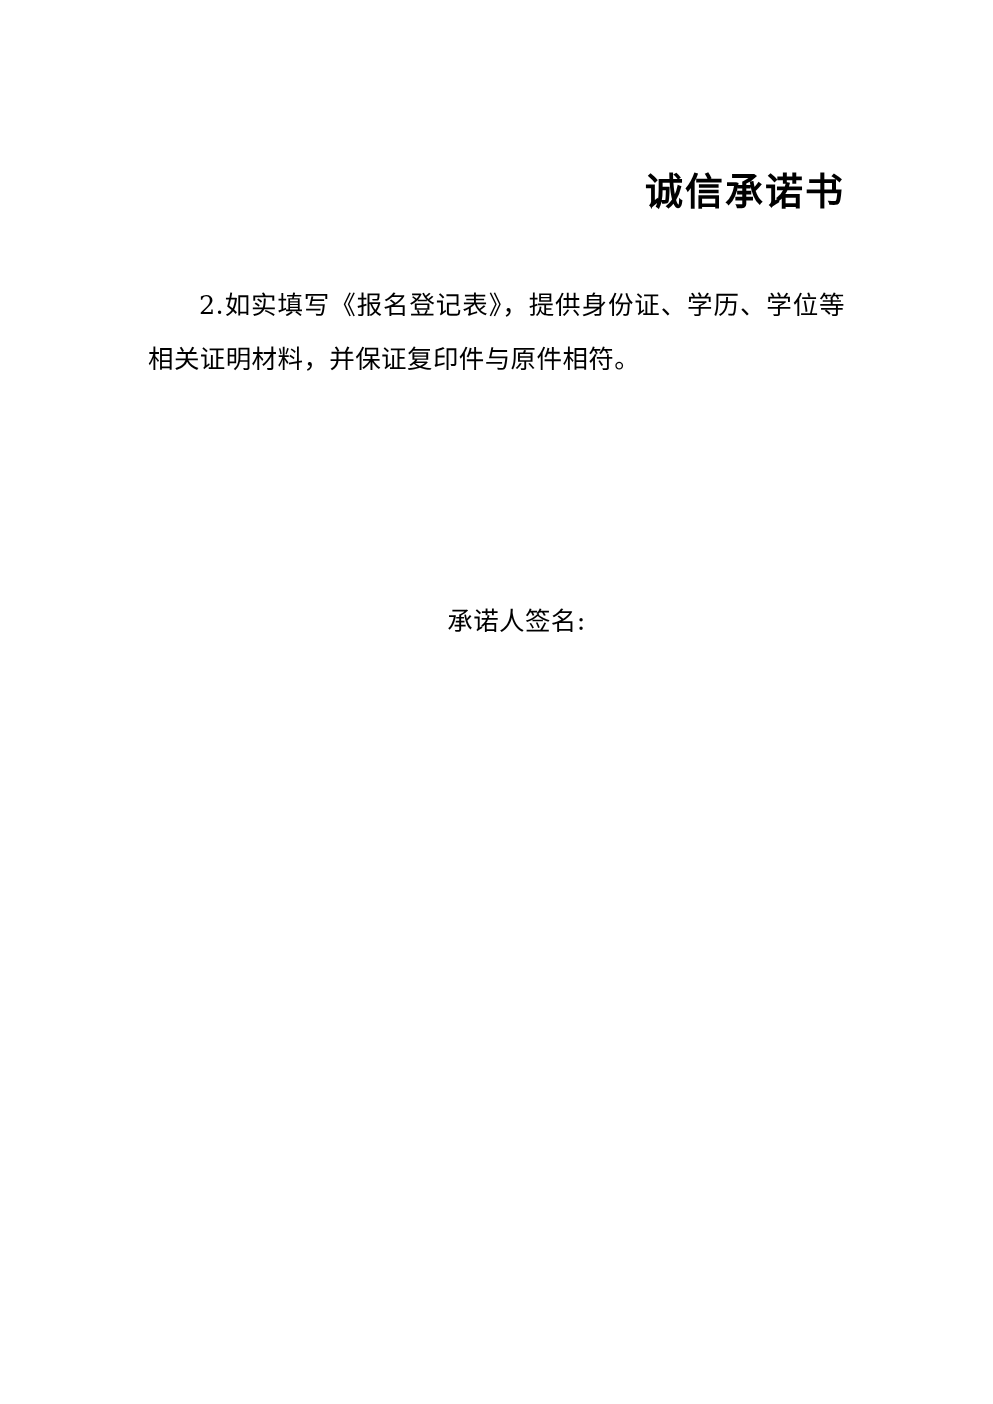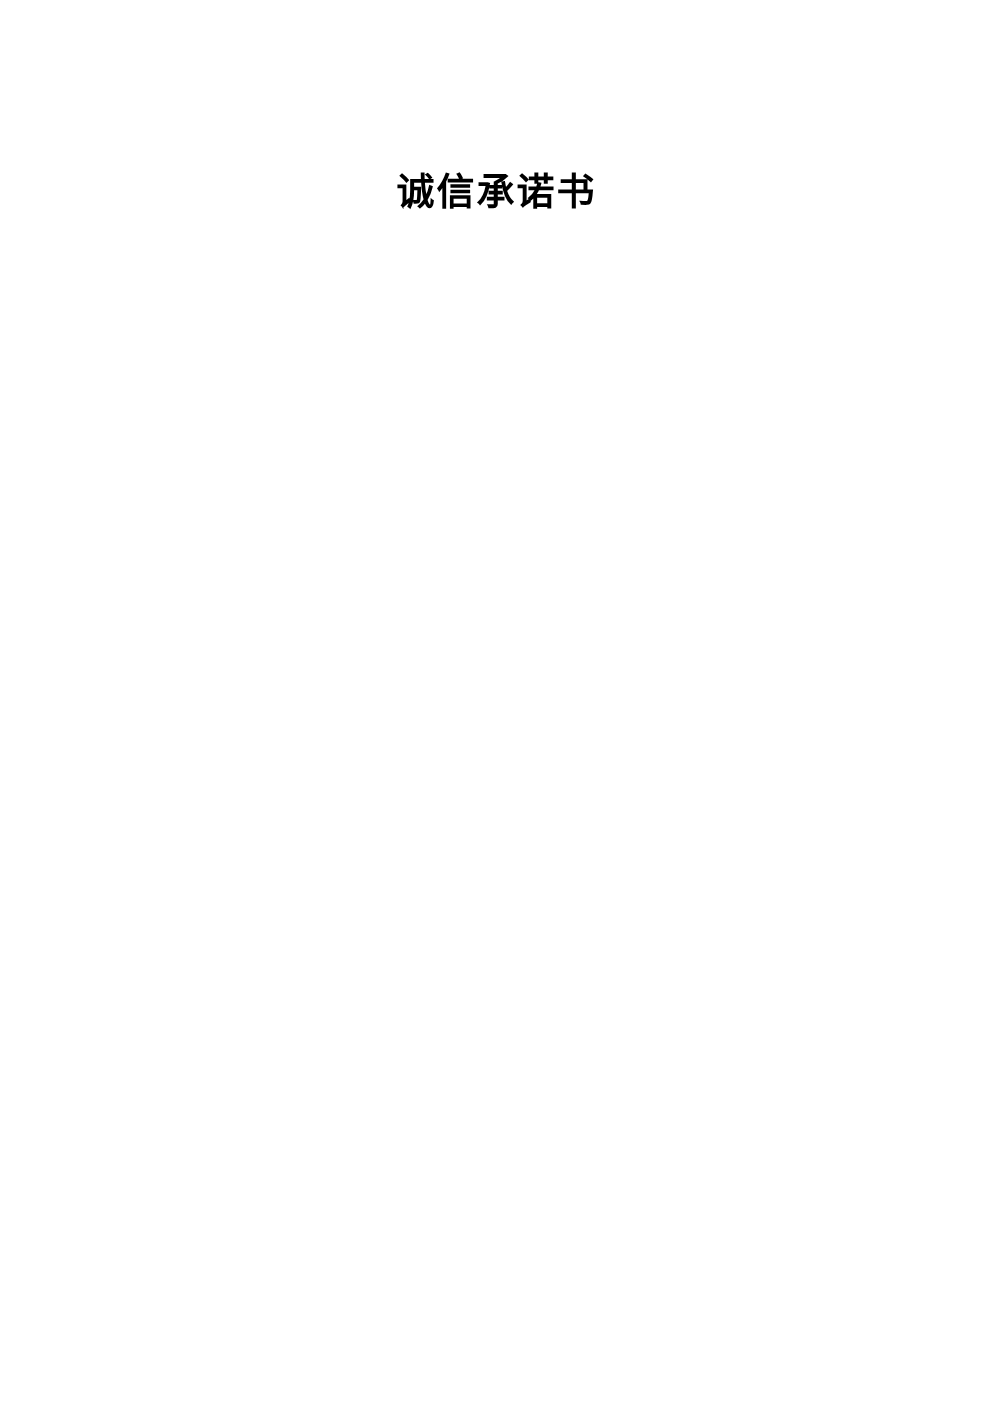--- a/index.html
+++ b/index.html
@@ -18,21 +18,21 @@
     position: relative;
     width: 993px;
     height: 1404px;
     box-sizing: border-box;
     padding: 0 148px;
     background: #ffffff;
   }
   .doc-title {
     margin: 0;
     padding-top: 168px;
-    text-align: center;
+    text-align: right;
     font-size: 38px;
     font-weight: bold;
     letter-spacing: 2px;
     line-height: 1.25;
     font-family: "DejaVu Serif", "Liberation Serif", serif;
   }
   .body-block {
     margin-top: 62px;
   }
   p.para {
@@ -65,24 +65,26 @@
 <body>
 
 <div class="page">
 
   <h1 class="doc-title">诚信承诺书</h1>
 
   <div class="body-block">
 
 
 
+    <p class="para">2.如实填写《报名登记表》，提供身份证、学历、学位等相关证明材料，并保证复印件与原件相符。</p>
 
 
     <div class="gap-medium"></div>
 
 
 
     <div class="gap-large"></div>
 
 
+    <p class="signature-line">承诺人签名:</p>
 
   </div>
 </div>
 
 </body></html>

